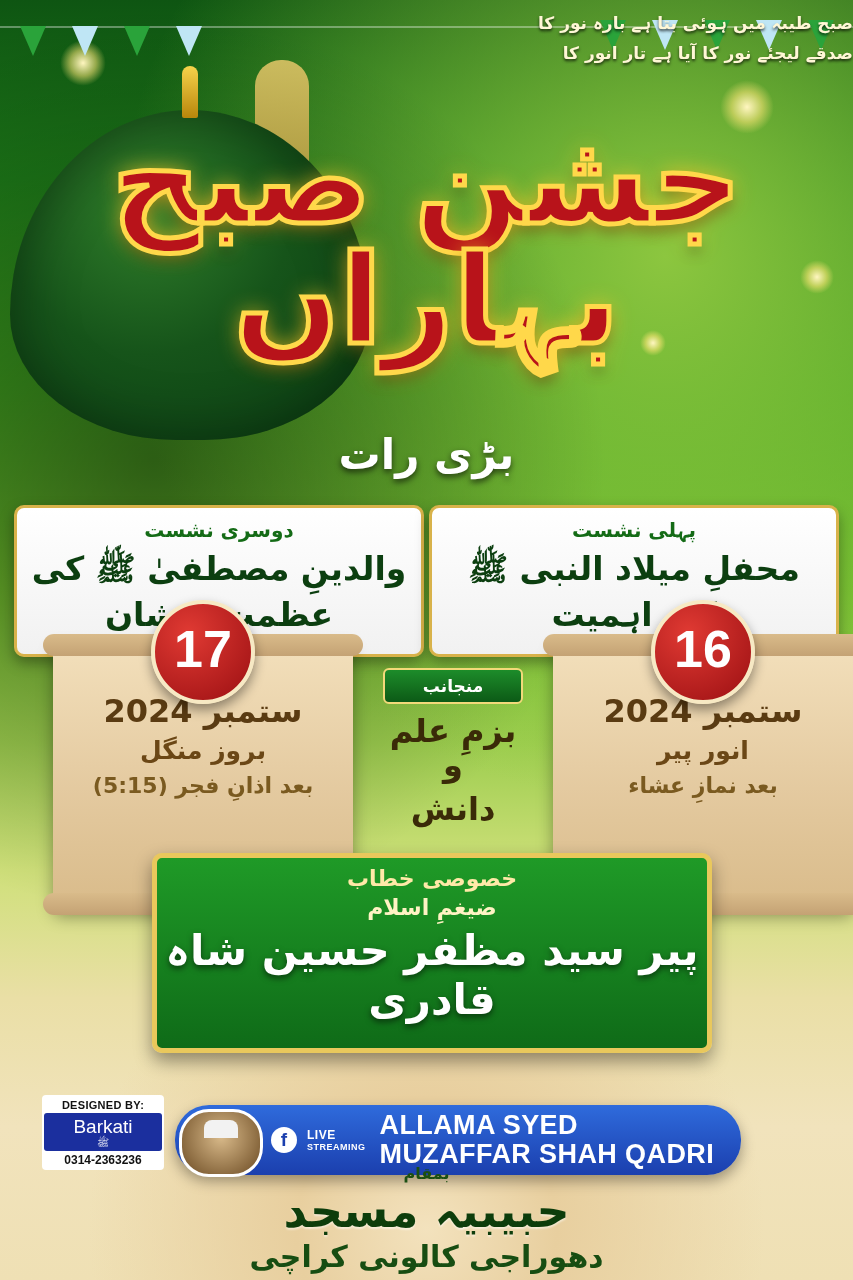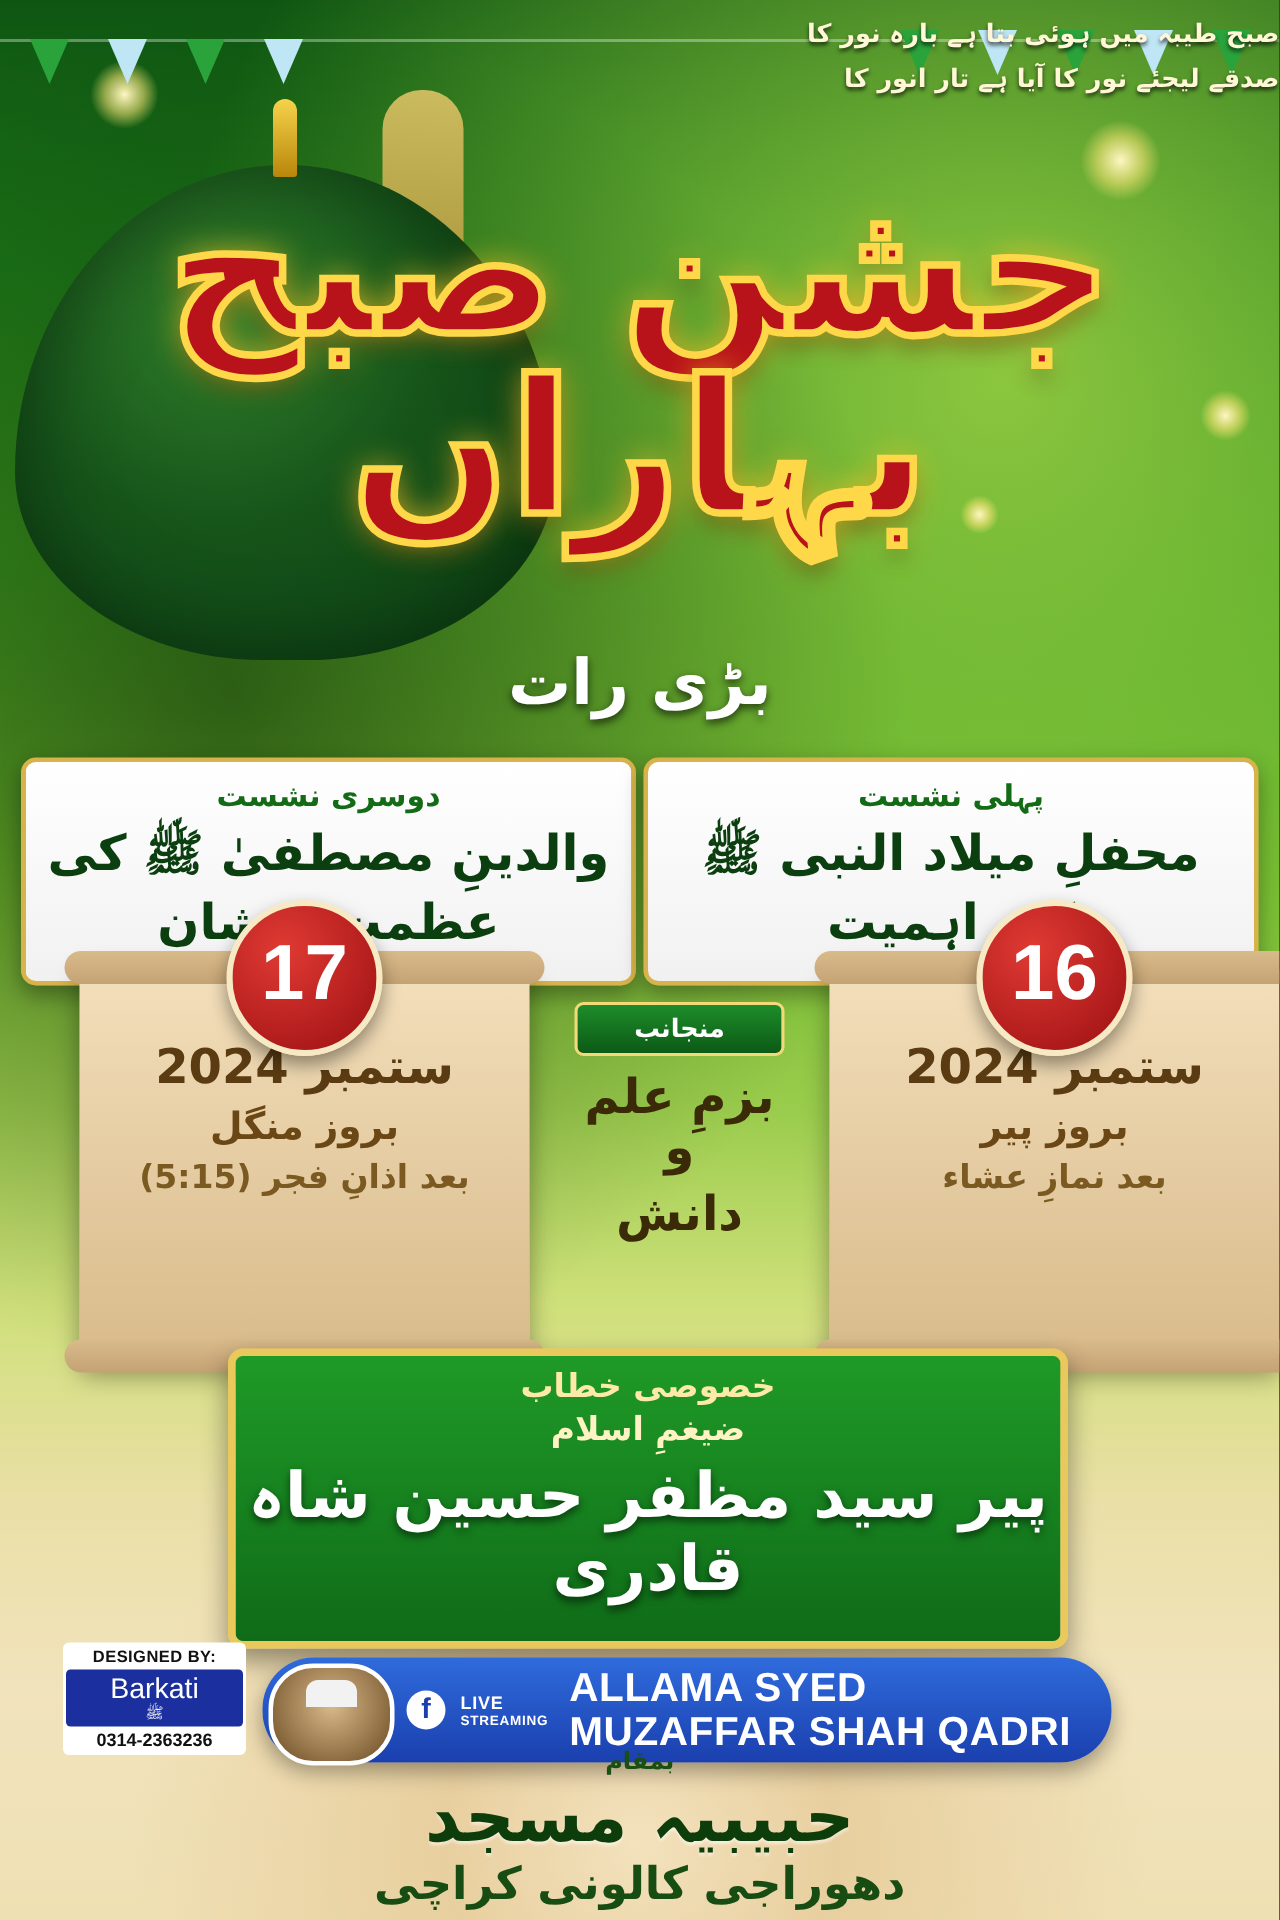--- a/index.html
+++ b/index.html
@@ -96,21 +96,21 @@
   .middleTag{
     width:140px;text-align:center;color:#fff;margin-top:28px;
   }
   .middleTag .pill{
     background:linear-gradient(180deg,#1d8c2a,#0c5a16);
     border:2px solid #f3d97a;border-radius:6px;padding:6px 4px;font-size:17px;
   }
   .middleTag .big{font-size:32px;color:#3a2a08;margin-top:10px;line-height:34px;}
   
   .speakerPanel{
-    position:absolute;top:899px;left:152px;width:550px;height:190px;
+    position:absolute;top:853px;left:152px;width:550px;height:190px;
     background:linear-gradient(180deg,#1f9a27 0%,#0f6b18 100%);
     border:5px solid #e9c85c;border-radius:10px;
     box-shadow:0 8px 18px rgba(0,0,0,.4);
     text-align:center;color:#ffffff;
   }
   .speakerTag{font-size:22px;color:#ffe9a8;margin-top:8px;}
   .speakerHon{font-size:22px;color:#fff3c4;margin-top:4px;}
   .speakerName{font-size:42px;color:#ffffff;margin-top:6px;text-shadow:0 3px 6px rgba(0,0,0,.55);}
   
   .designed{
@@ -207,21 +207,21 @@
       <div class="big urdu">بزمِ علم و</div>
       <div class="big urdu">دانش</div>
     </div>
 
     <div class="scroll">
       <div class="daybadge">16</div>
       <div class="scrollMonth urdu">
         <span>ستمبر</span>
         <span>2024</span>
       </div>
-      <div class="scrollDay urdu">بروز پیر</div>
+      <div class="scrollDay urdu">انور پیر</div>
       <div class="scrollTime urdu">بعد نمازِ عشاء</div>
     </div>
 
   </div>
 
   <div class="speakerPanel">
     <div class="speakerTag urdu">خصوصی خطاب</div>
     <div class="speakerHon urdu">ضیغمِ اسلام</div>
     <div class="speakerName urdu">پیر سید مظفر حسین شاہ قادری</div>
   </div>

